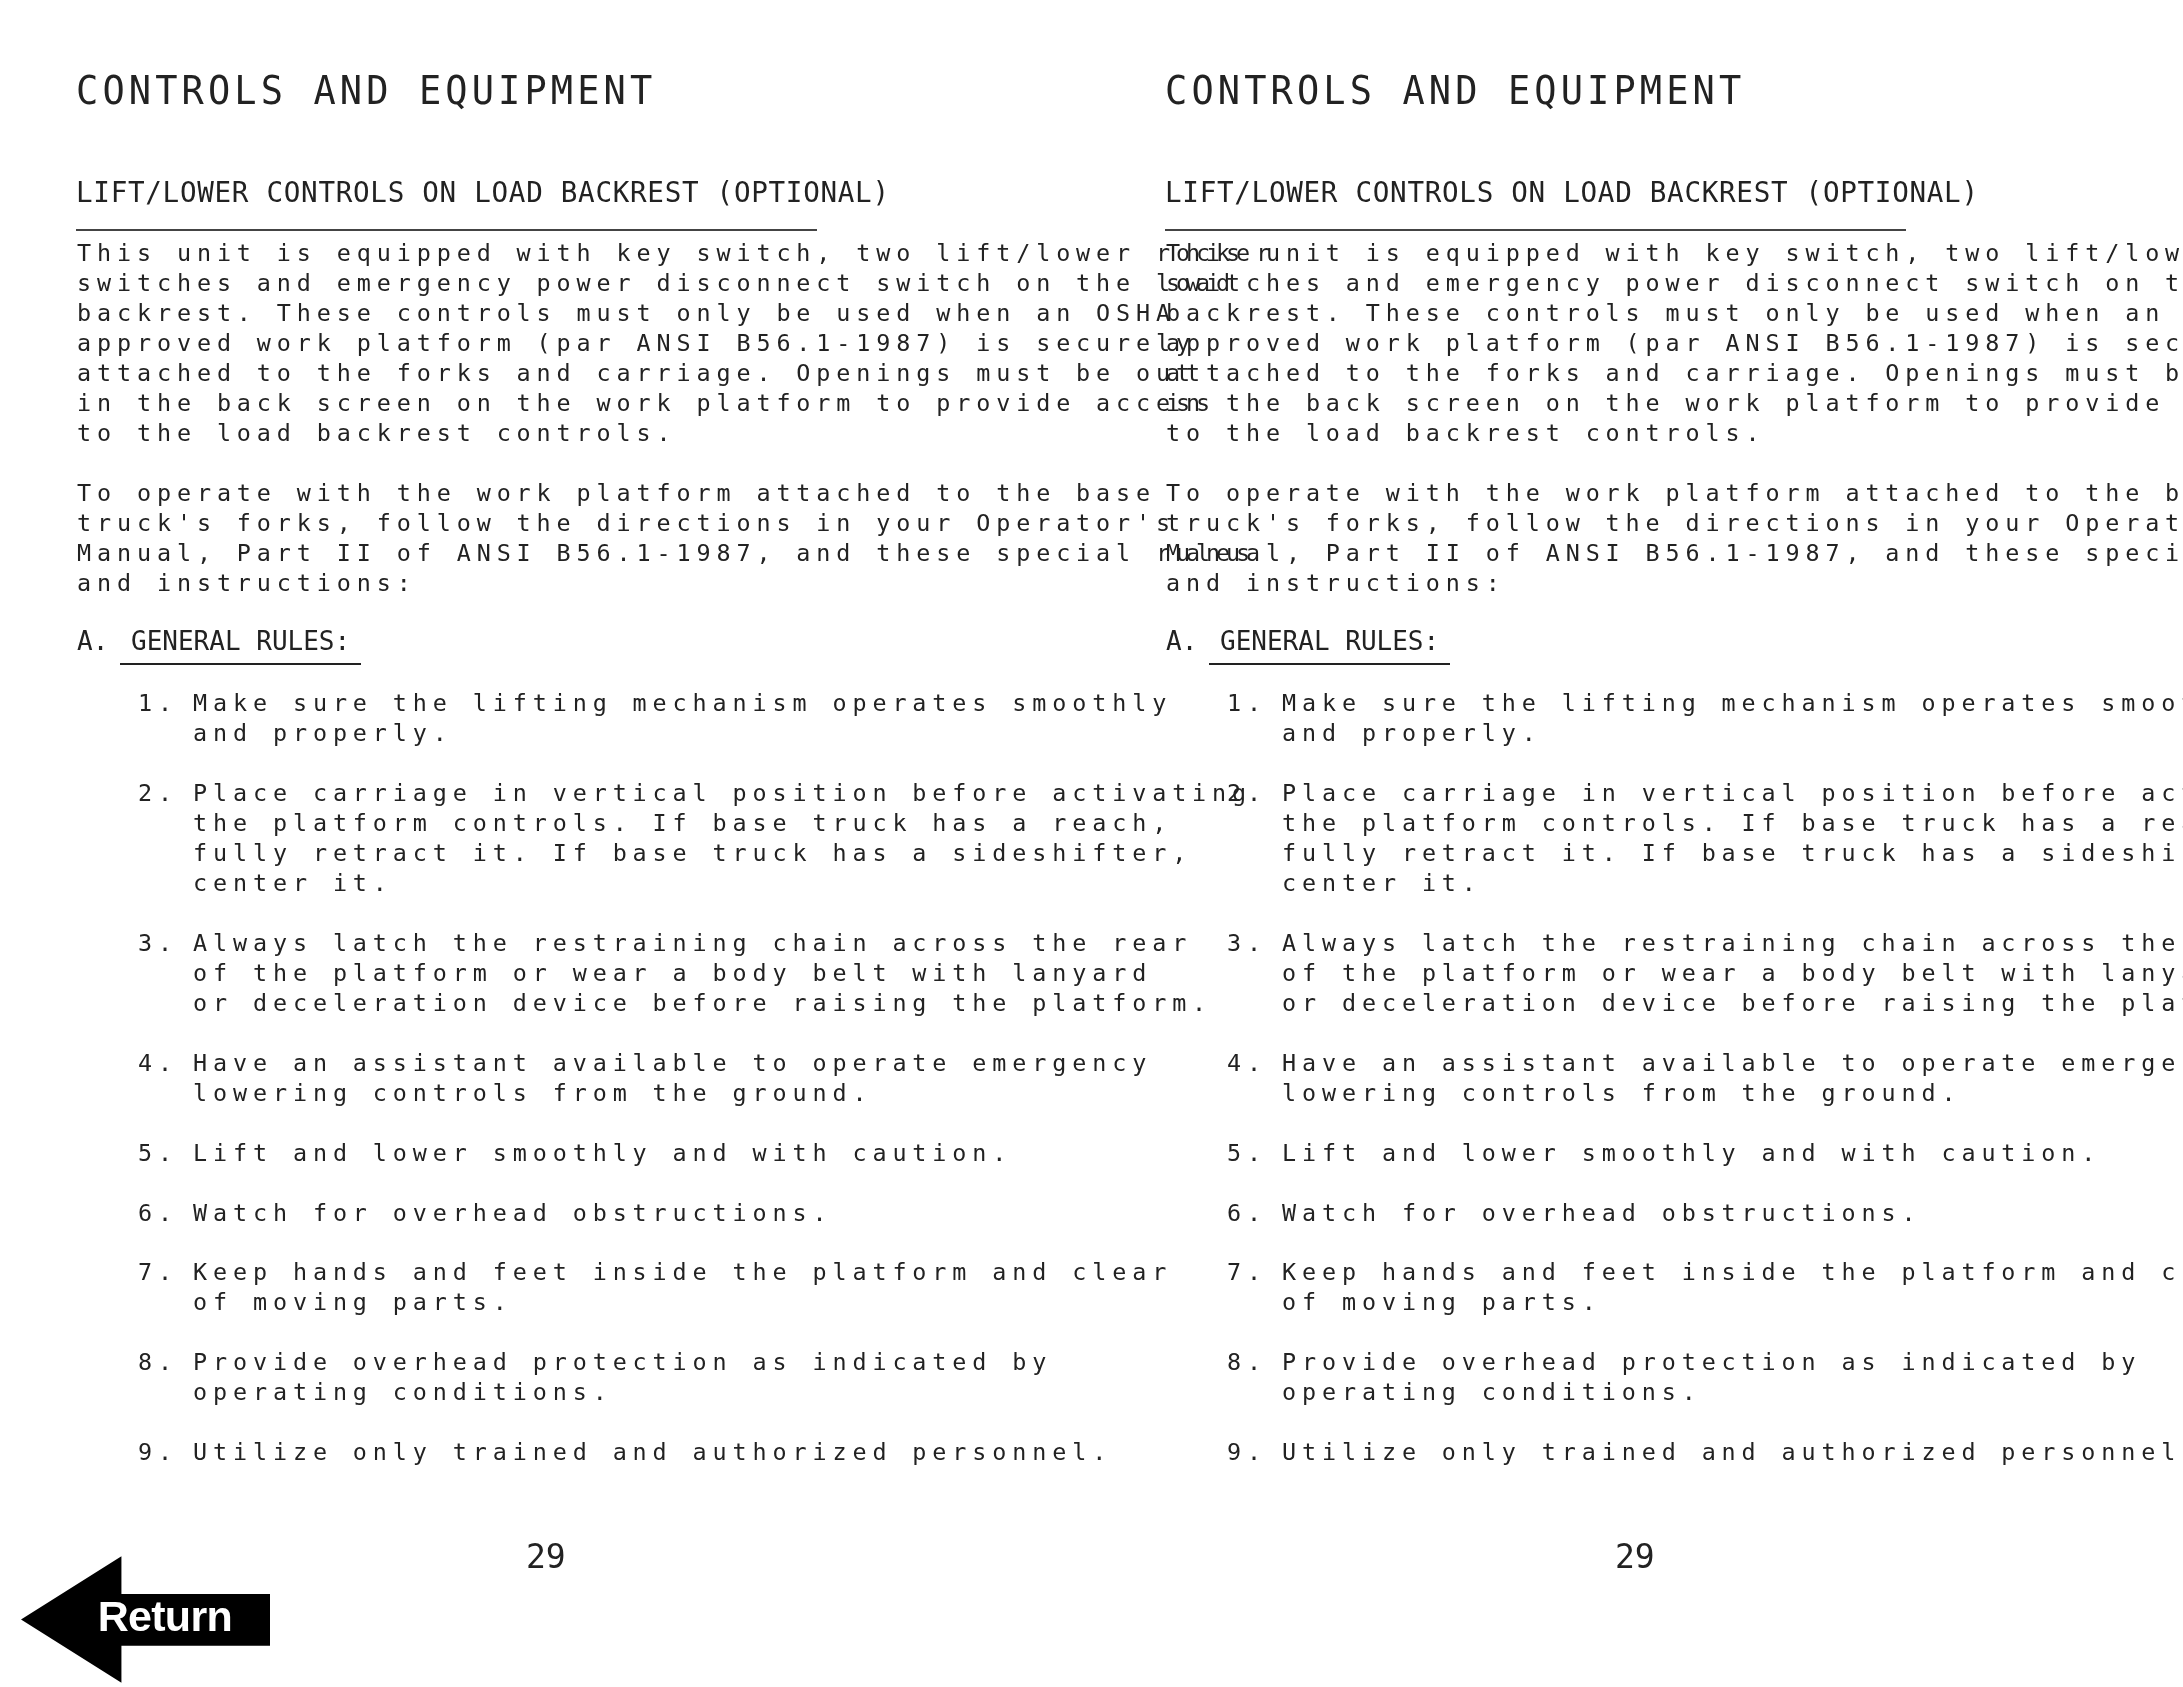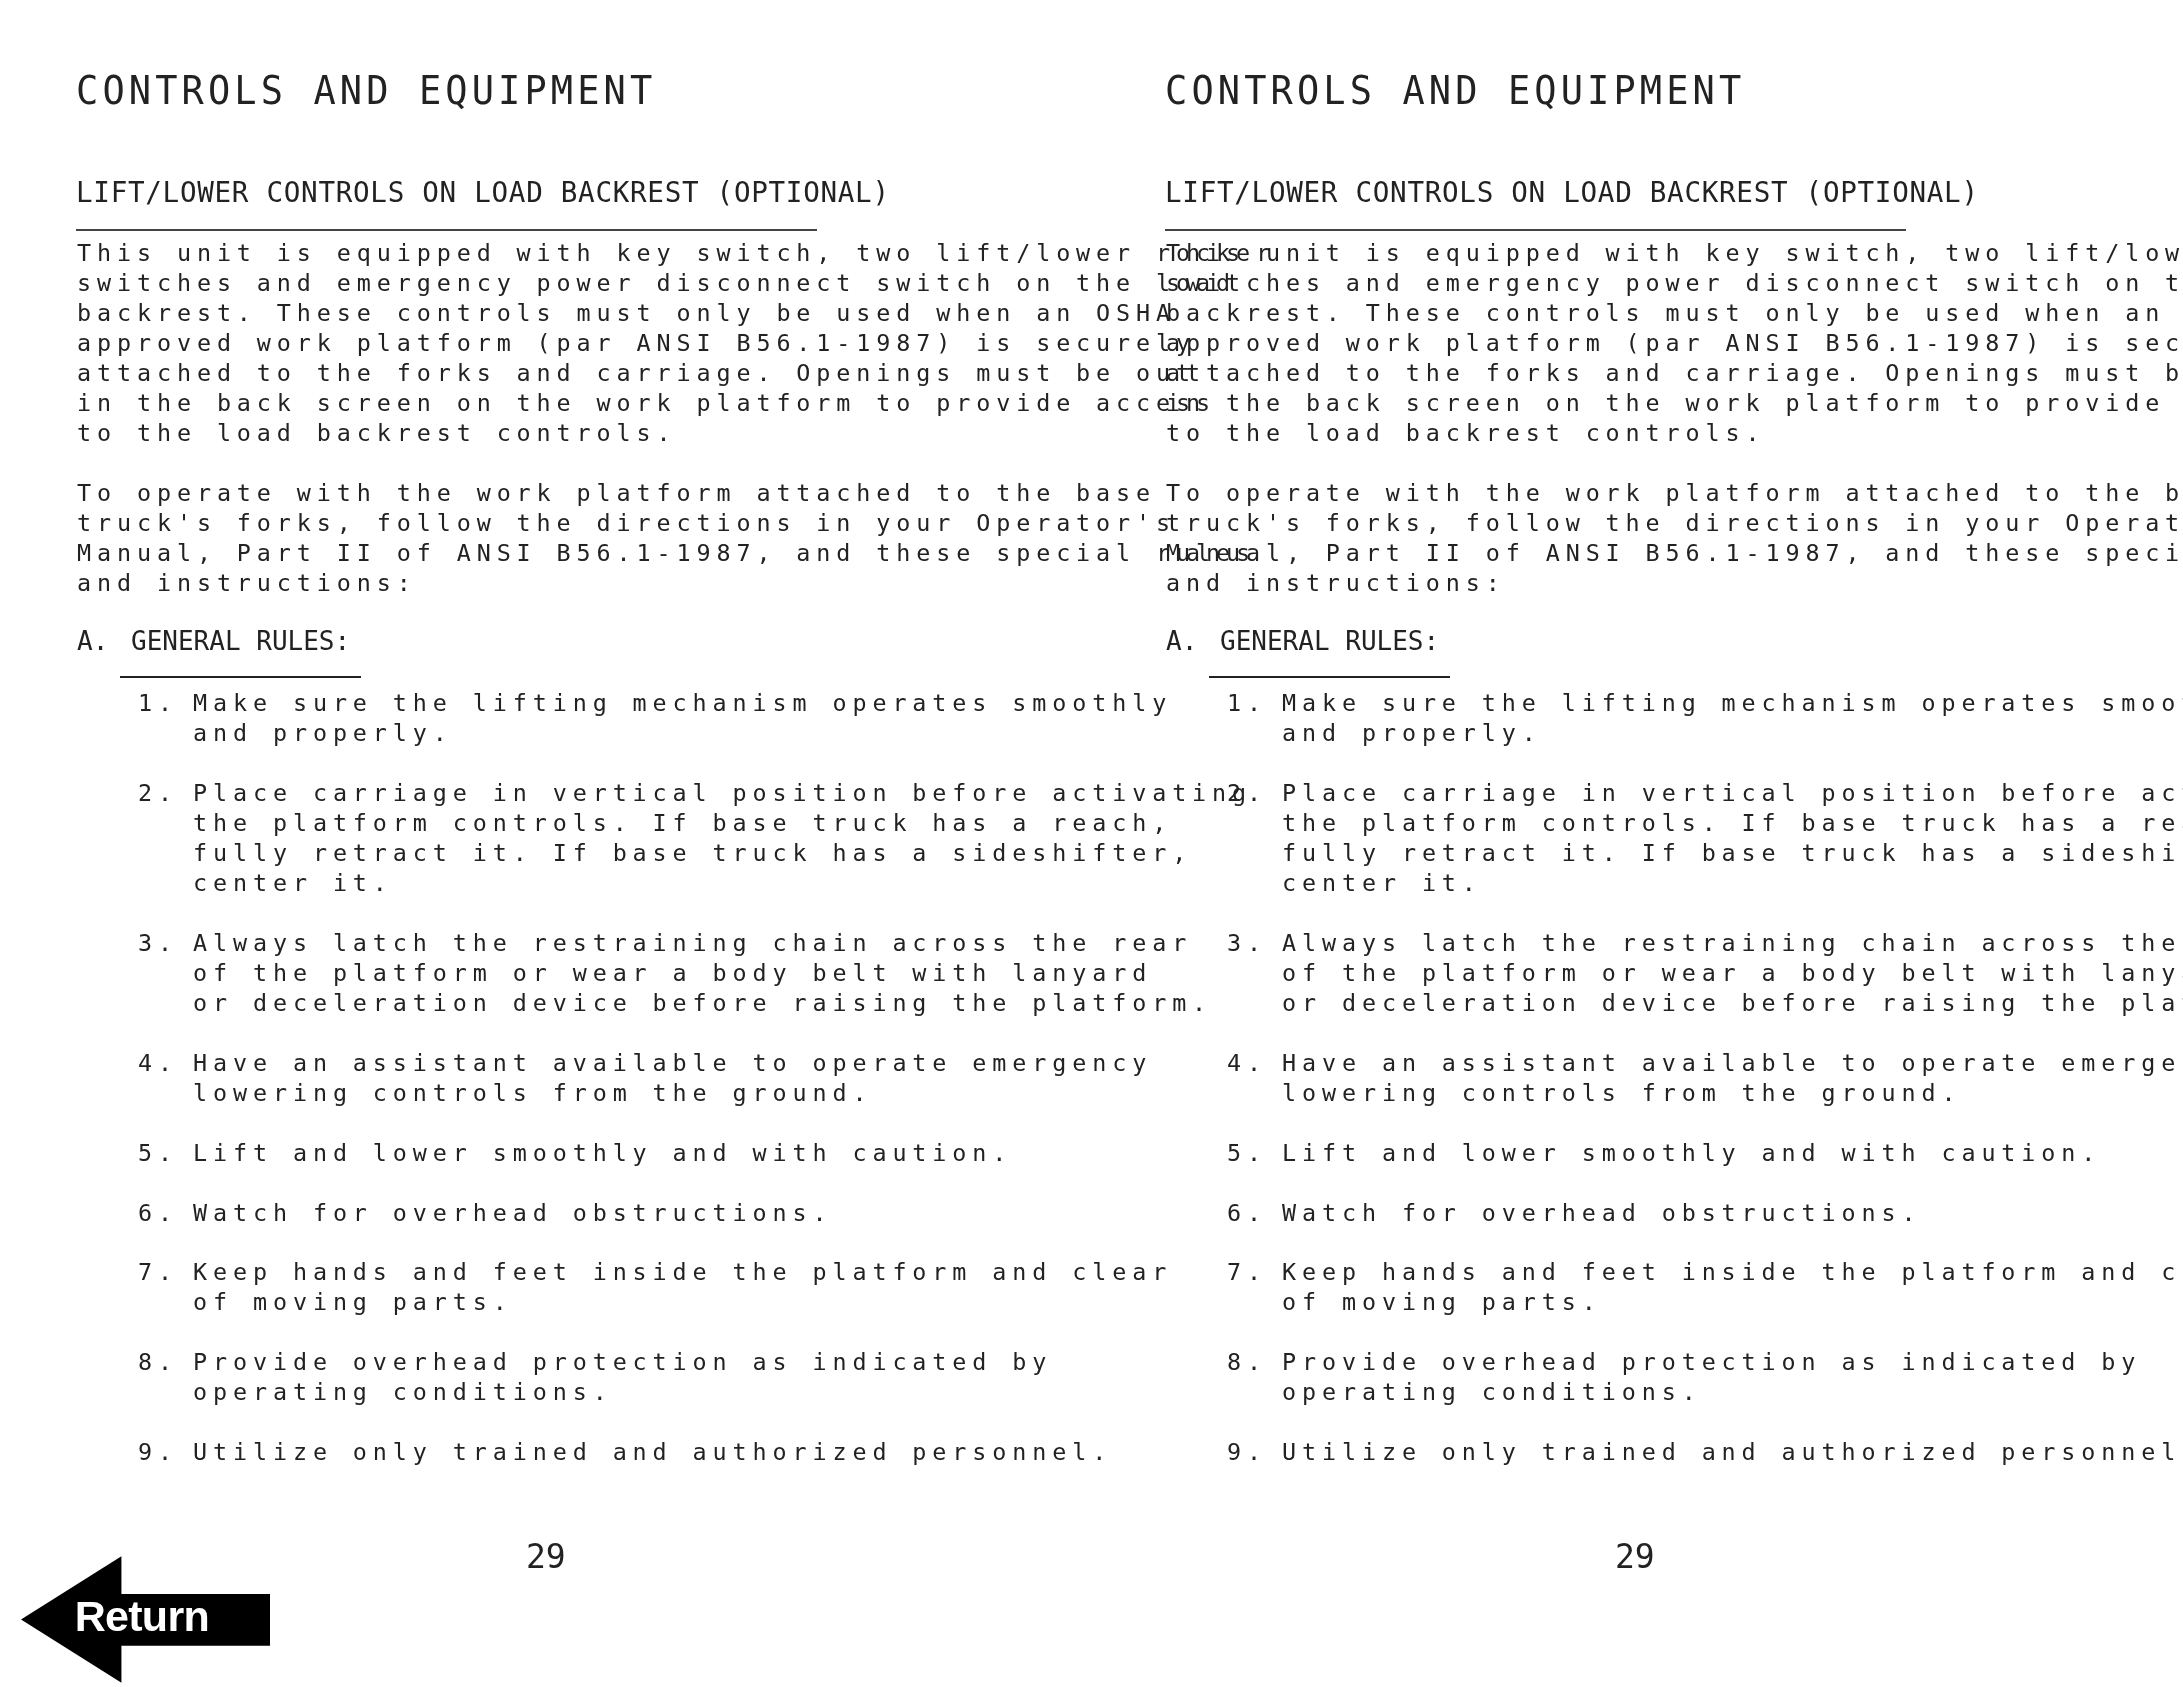--- a/index.html
+++ b/index.html
@@ -12,29 +12,29 @@
            font-weight:300; color:#222; transform:scaleY(1.05); white-space:nowrap; }
   .subtitle { position:absolute; left:76px; top:176px; font-size:27.6px; letter-spacing:0.7px;
               white-space:nowrap; color:#222; padding-bottom:20px; border-bottom:2.8px solid #444; width:741px;}
   .para { position:absolute; left:77px; width:917px; font-size:23.4px; line-height:30px;
           letter-spacing:5.9px; color:#222; }
   .para .ln { display:block; white-space:nowrap; }
   .p1 { top:238px; }
   .p2 { top:478px; }
   .secA { position:absolute; left:77px; top:626px; font-size:26px; white-space:nowrap; color:#222; }
   .secA .letter { display:inline-block; width:54px; }
-  .secA .label { display:inline-block; border-bottom:2.8px solid #222; padding:0 11px 20px 11px; margin-left:-11px; }
+  .secA .label { display:inline-block; border-bottom:2.8px solid #222; padding:0 11px 7px 11px; margin-left:-11px; }
   .item { position:absolute; left:138px; width:868px; font-size:23.4px; line-height:30px;
           letter-spacing:5.9px; color:#222; }
   .item .num { position:absolute; left:0; top:0; }
   .item .ln { display:block; white-space:nowrap; padding-left:55px; }
   .pnum { position:absolute; left:526px; top:1537px; font-size:33px; color:#222; }
   .return-btn { position:absolute; left:20.7px; top:1556px; width:249px; height:127px; cursor:pointer; }
   .return-btn svg { position:absolute; left:0; top:0; }
-  .return-label { position:absolute; left:54px; top:36px; font-family:"Liberation Sans", sans-serif;
+  .return-label { position:absolute; left:77px; top:36px; font-family:"Liberation Sans", sans-serif;
                   font-weight:bold; font-size:43px; color:#fff; letter-spacing:-0.7px; }
 </style>
 </head>
 <body>
 
 <div class="page left">
   <div class="title">CONTROLS AND EQUIPMENT</div>
   <div class="subtitle">LIFT/LOWER CONTROLS ON LOAD BACKREST (OPTIONAL)</div>
   <div class="para p1">
     <span class="ln">This unit is equipped with key switch, two lift/lower rocker</span>

